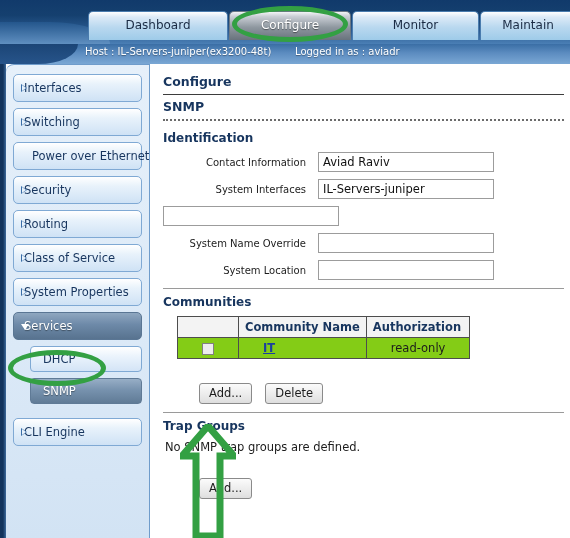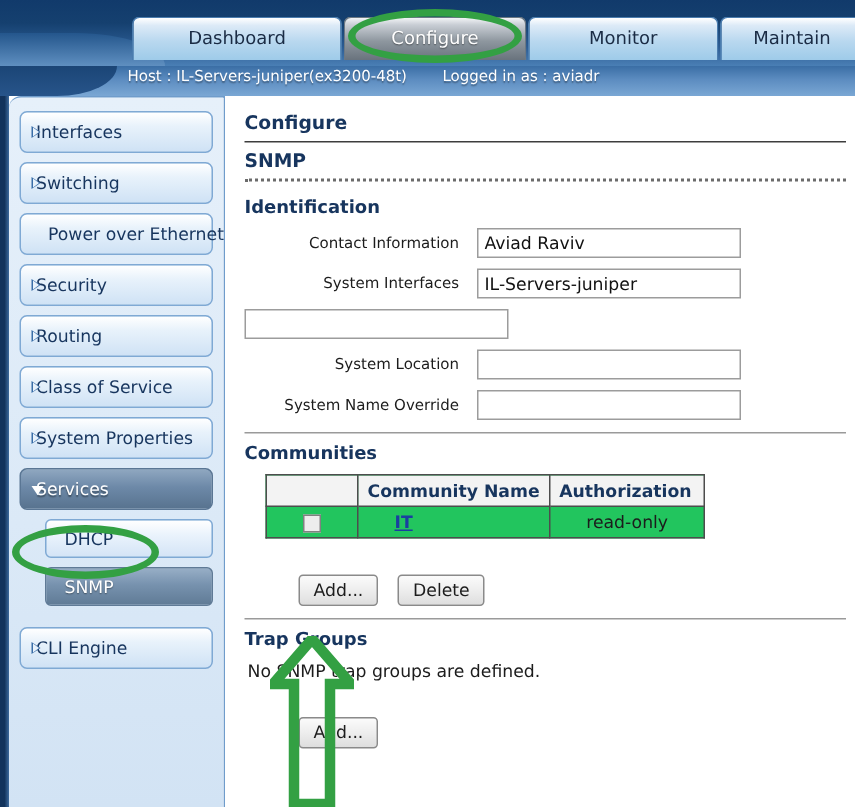--- a/index.html
+++ b/index.html
@@ -190,21 +190,21 @@
     border: 1px solid #9c9c9c;
     background: #ffffff;
     font-size: 11.5px; color: #111;
     padding: 0 4px;
     font-family: "DejaVu Sans", "Liberation Sans", sans-serif;
   }
   
   table.comm {
     border-collapse: collapse;
     margin-left: 14px;
-    background: #22c55e;
+    background: #84cc16;
   }
   table.comm th {
     border: 1px solid #4d4d4d;
     background: #f3f3f3;
     font-size: 11.5px; font-weight: bold; color: #17355e;
     padding: 3px 6px;
     text-align: left;
     white-space: nowrap;
   }
   table.comm td {
@@ -346,26 +346,26 @@
       <div class="field-row">
         <div class="field-label">System Interfaces</div>
         <input class="field-input" type="text" value="IL-Servers-juniper" style="">
       </div>
 
       <div class="field-row">
         <input class="field-input" type="text" value="" style="">
       </div>
 
       <div class="field-row">
+        <div class="field-label">System Name Override</div>
+        <input class="field-input" type="text" value="" style="">
+      </div>
+
+      <div class="field-row">
         <div class="field-label">System Location</div>
-        <input class="field-input" type="text" value="" style="">
-      </div>
-
-      <div class="field-row">
-        <div class="field-label">System Name Override</div>
         <input class="field-input" type="text" value="" style="">
       </div>
 
       <div class="rule-thin"></div>
 
       <div class="section-title">Communities</div>
 
       <table class="comm">
         <thead>
           <tr>

